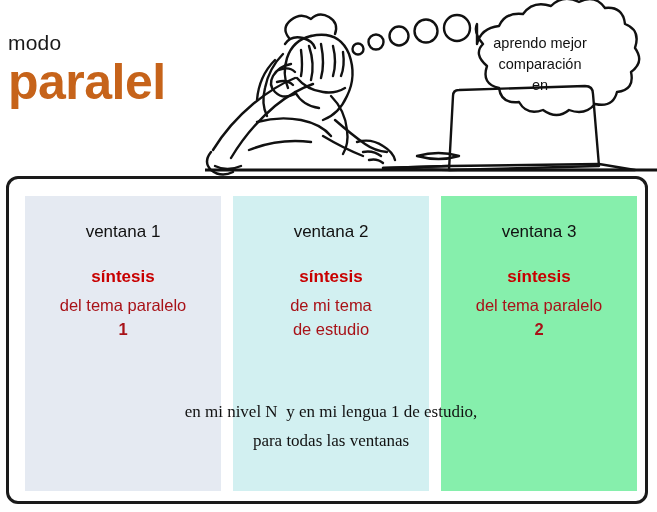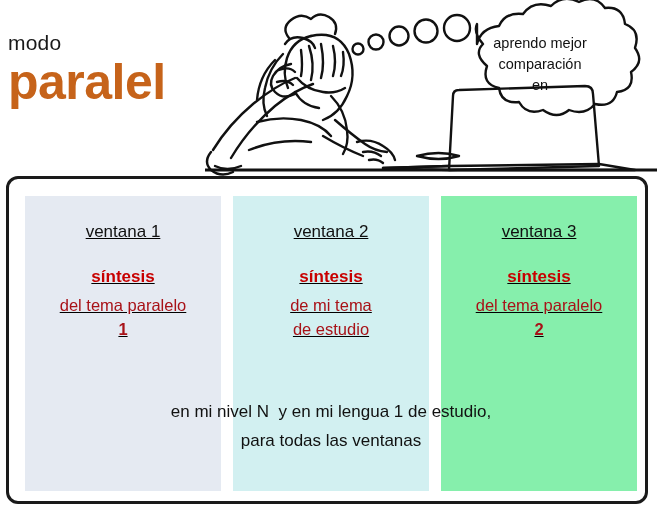--- a/index.html
+++ b/index.html
@@ -86,21 +86,20 @@
     height: 295px;
     display: flex;
     justify-content: space-between;
   }
   .column {
     width: 196px;
     height: 295px;
     box-sizing: border-box;
     padding-top: 25px;
     text-align: center;
-    text-decoration: underline;
   }
   .col-1 { background: #e5eaf2; }
   .col-2 { background: #d2f0f1; }
   .col-3 { background: #86efac; }
 
   .col-window {
     font-size: 17px;
     color: #111111;
     line-height: 22px;
   }
@@ -127,21 +126,21 @@
     position: absolute;
     left: 16px;
     top: 218px;
     width: 612px;
     text-align: center;
     font-size: 17px;
     line-height: 29px;
     color: #111111;
     pointer-events: none;
   }
-  .caption div { white-space: pre; }
+  .caption div { white-space: pre; font-family: Liberation Serif, serif; }
 </style>
 </head>
 <body>
 
 <div id="slide">
 
   <div class="heading">
     <div class="heading-small">modo</div>
     <div class="heading-big">paralel</div>
   </div>

